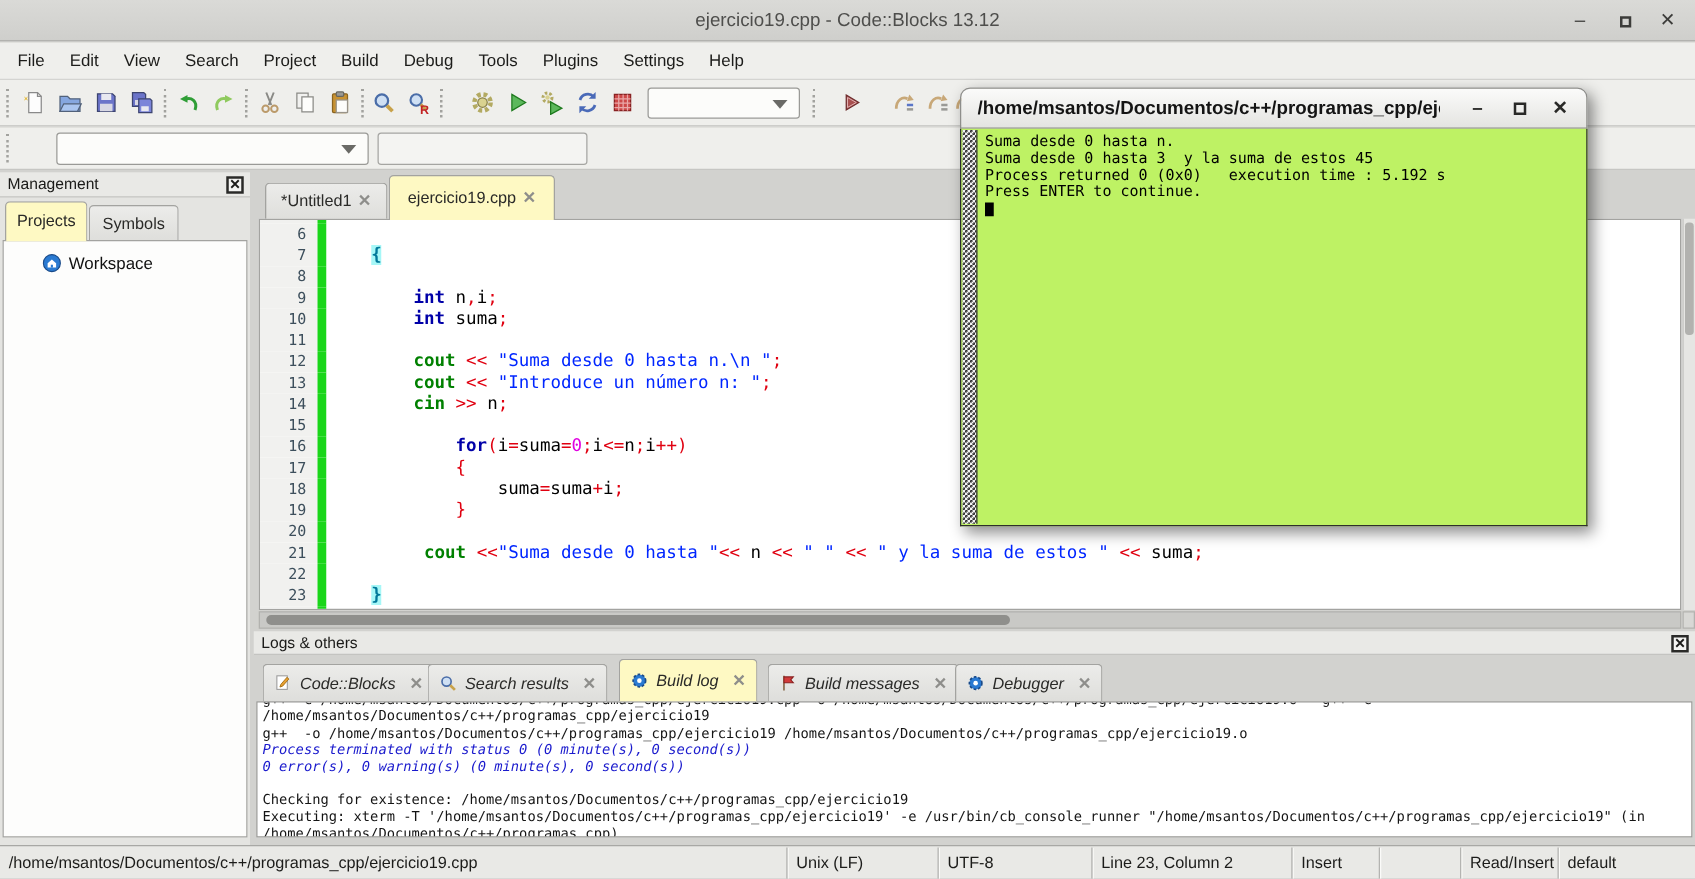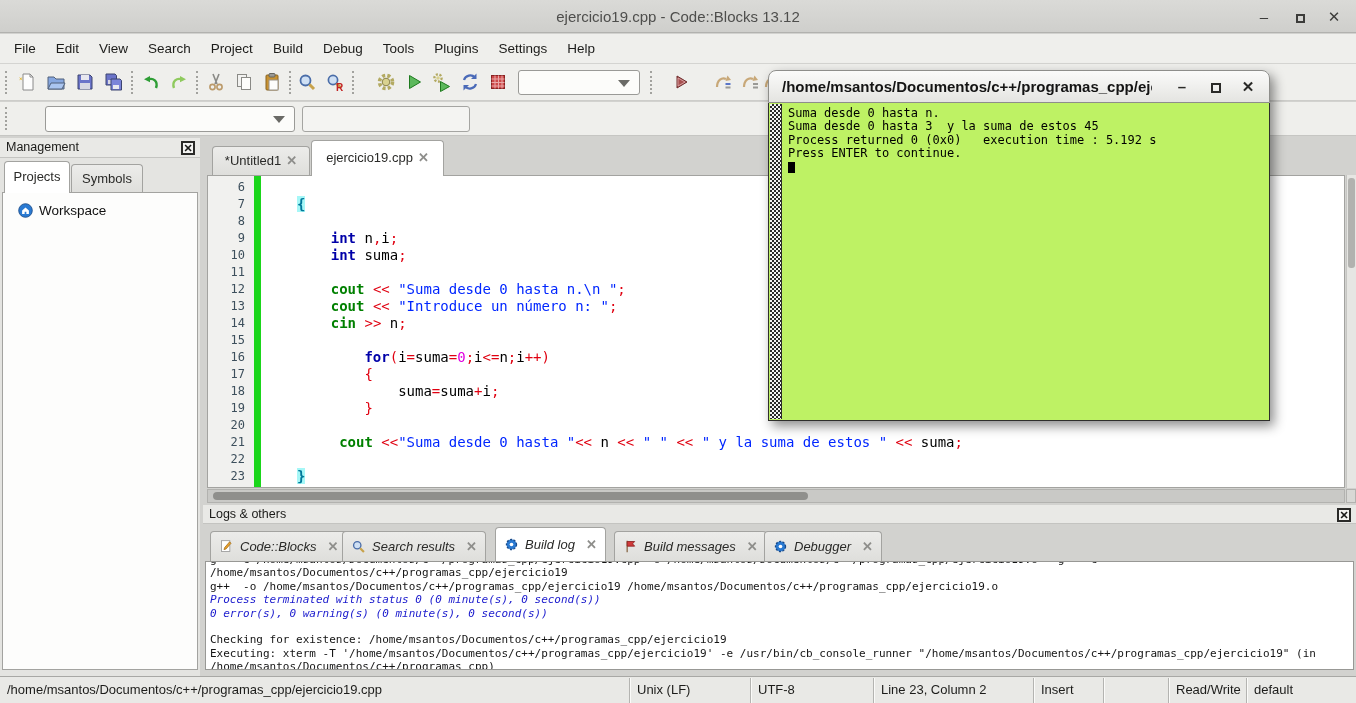--- a/index.html
+++ b/index.html
@@ -43,26 +43,26 @@
   
   .management { position:absolute; left:0; top:138px; width:200px; height:546px; background:#e4e4e1; }
   .caption { position:relative; height:20px; background:#e9e9e6; border-bottom:1px solid #c4c4c1;
              font-size:12.5px; color:#1a1a18; line-height:19px; padding-left:6px; }
   .capclose { position:absolute; right:5px; top:3px; width:14px; height:14px; border:2px solid #2a2a28;
               background:#f4f4f2; font-size:11px; font-weight:bold; line-height:10px; text-align:center;
               color:#1a1a18; }
   .mtabs { position:absolute; left:0; top:21px; width:100%; height:33px; }
   .tab { position:absolute; border:1px solid #a3a3a0; border-bottom:none; border-radius:4px 4px 0 0;
          font-size:13px; color:#2a2a28; text-align:center; background:linear-gradient(#ececea,#dededb); }
-  .tab.active { background:#ffffff; z-index:3; }
+  .tab.active { background:#fef9c3; z-index:3; }
   .mtab1 { left:4px; top:2px; width:66px; height:32px; line-height:30px; }
   .mtab2 { left:71px; top:5px; width:72px; height:29px; line-height:27px; }
   .mcontent { position:absolute; left:2px; top:54px; width:196px; height:478px; background:#fdfdfc;
               border:1px solid #a3a3a0; }
-  .ws-item { display:flex; align-items:center; gap:5px; padding:9px 0 0 14px; font-size:13.5px; color:#111; }
+  .ws-item { display:flex; align-items:center; gap:5px; padding:9px 0 0 30px; font-size:13.5px; color:#111; }
   .ws-item svg { width:17px; height:17px; }
 
   
   .editor { position:absolute; left:207px; top:138px; width:1149px; height:365px; }
   .etab1 { left:5px; top:8px; width:98px; height:30px; line-height:28px; }
   .etab2 { left:104px; top:2px; width:133px; height:36px; line-height:34px; }
   .tab .x { color:#8e8e8b; font-weight:bold; font-size:13px; margin-left:5px; }
   .codearea { position:absolute; left:0; top:37px; width:1138px; height:313px; background:#fff;
               border:1px solid #a3a3a0; overflow:hidden; }
   .crow { display:flex; height:17px; }
@@ -520,21 +520,21 @@
       </div>
   </div>
 
   <div class="statusbar">
     <span class="sfield sf0">/home/msantos/Documentos/c++/programas_cpp/ejercicio19.cpp</span>
     <span class="sfield sf1">Unix (LF)</span>
     <span class="sfield sf2">UTF-8</span>
     <span class="sfield sf3">Line 23, Column 2</span>
     <span class="sfield sf4">Insert</span>
     <span class="sfield sf5"></span>
-    <span class="sfield sf6">Read/Write</span>
+    <span class="sfield sf6">Read/Insert</span>
     <span class="sfield sf7">default</span>
   </div>
 
   <div class="terminal">
     <div class="ttitle">
       <span class="txt">/home/msantos/Documentos/c++/programas_cpp/ejerci…</span>
       <span class="tbtnw tmin">–</span>
       <span class="tbtnw tmax"><span class="sq"></span></span>
       <span class="tbtnw tcls">✕</span>
     </div>

